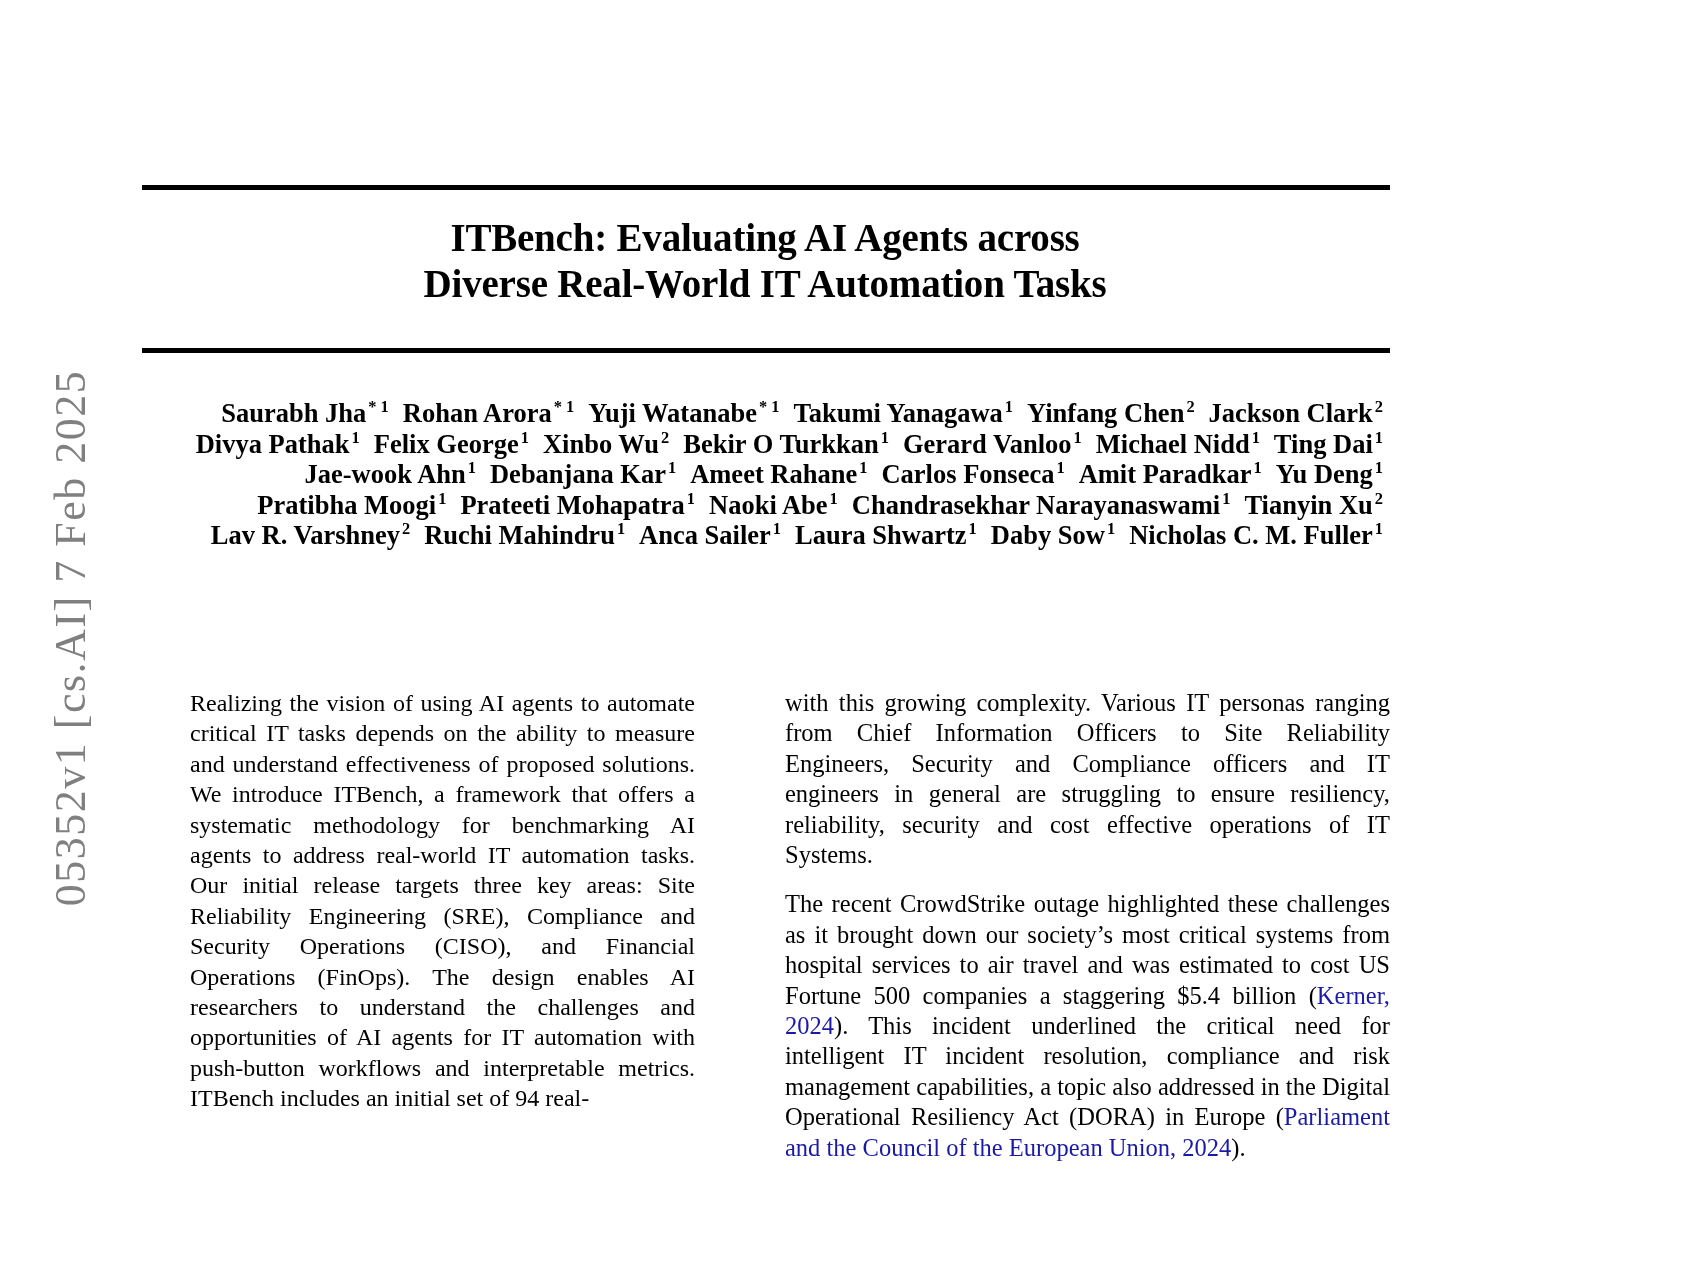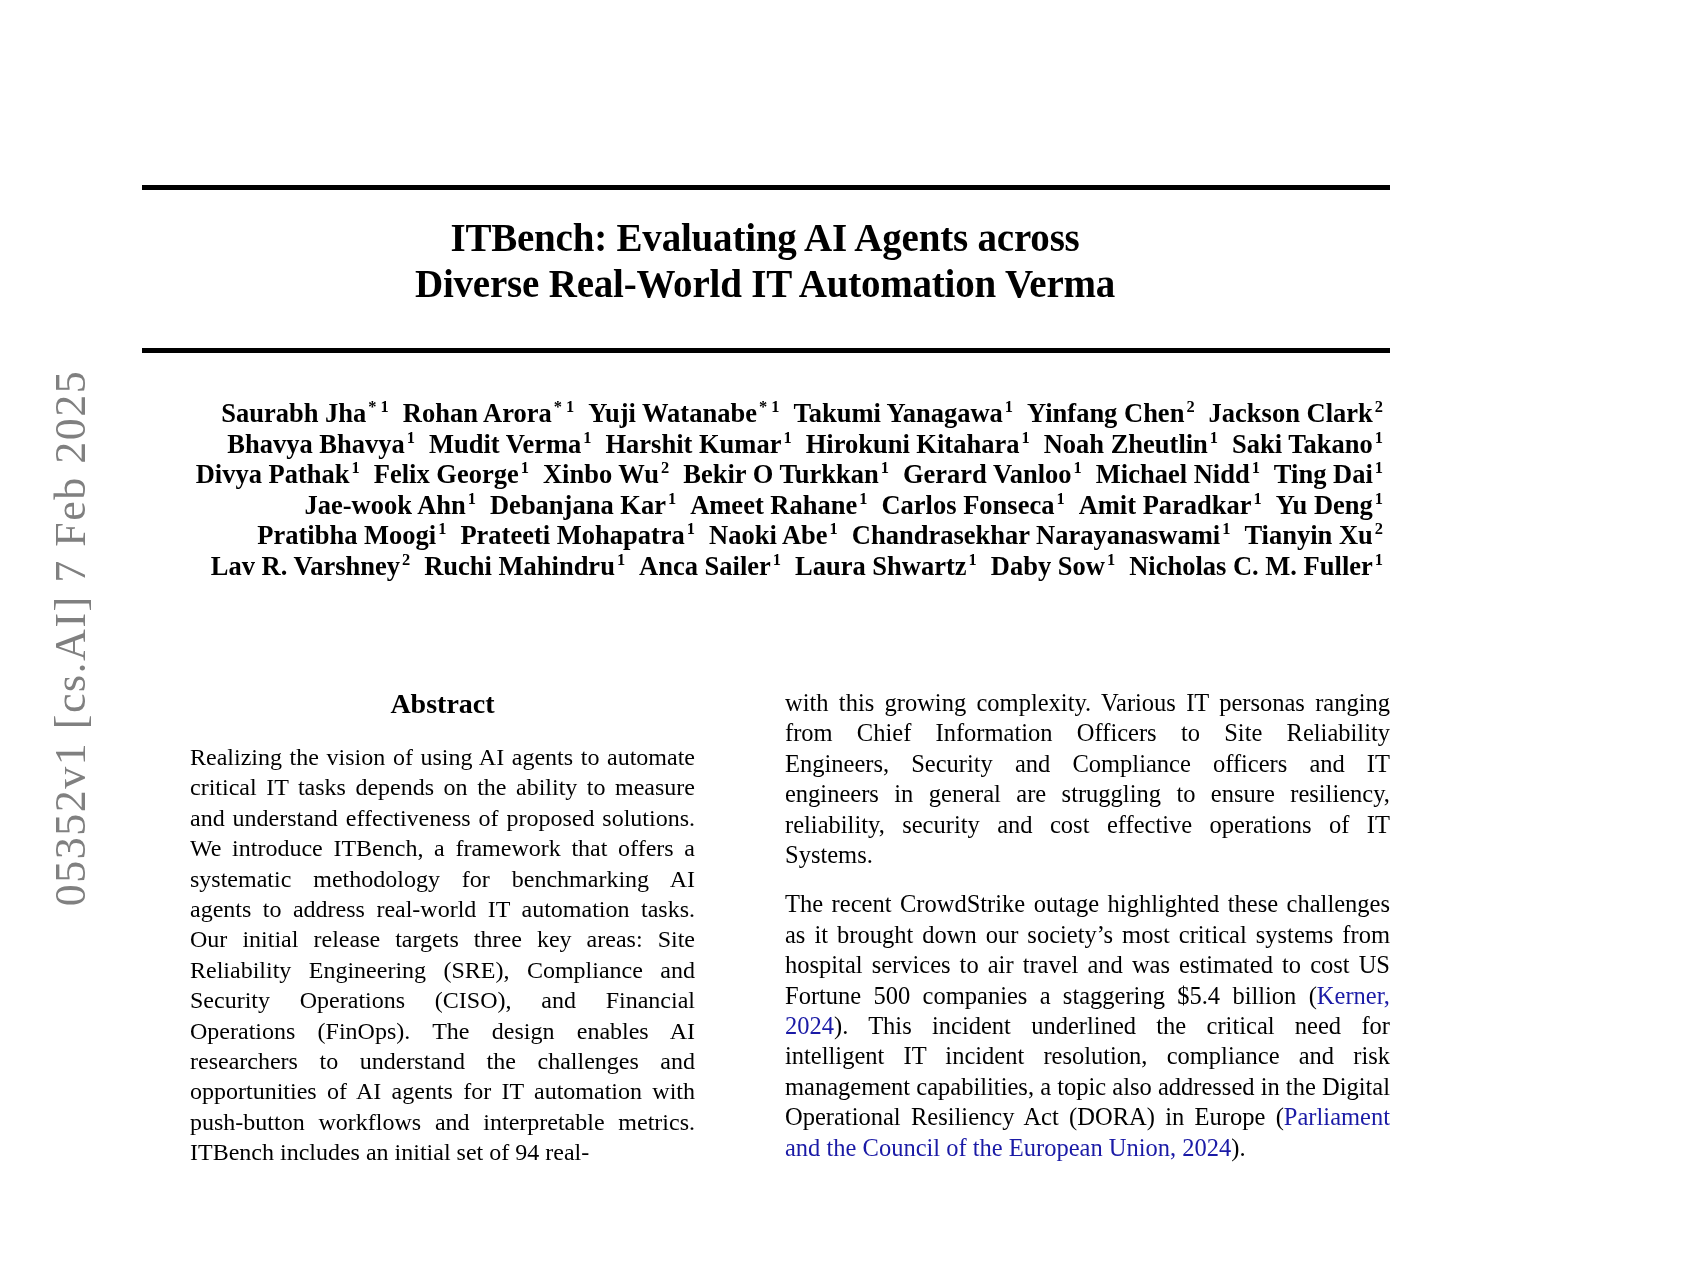--- a/index.html
+++ b/index.html
@@ -137,38 +137,36 @@
 <div id="arxiv-stamp">
   <div class="stamp-text">05352v1  [cs.AI]  7 Feb 2025</div>
 </div>
 
 <div id="page">
 
   <hr class="rule" id="rule-top">
 
   <div id="title-block">
     <div class="title-line">ITBench: Evaluating AI Agents across</div>
-    <div class="title-line">Diverse Real-World IT Automation Verma</div>
+    <div class="title-line">Diverse Real-World IT Automation Tasks</div>
   </div>
 
   <hr class="rule" id="rule-bottom">
 
   <div id="authors">
       <div class="author-row"><span class="author">Saurabh Jha<sup>* 1</sup></span><span class="author">Rohan Arora<sup>* 1</sup></span><span class="author">Yuji Watanabe<sup>* 1</sup></span><span class="author">Takumi Yanagawa<sup>1</sup></span><span class="author">Yinfang Chen<sup>2</sup></span><span class="author">Jackson Clark<sup>2</sup></span></div>
-      <div class="author-row"><span class="author">Bhavya Bhavya<sup>1</sup></span><span class="author">Mudit Verma<sup>1</sup></span><span class="author">Harshit Kumar<sup>1</sup></span><span class="author">Hirokuni Kitahara<sup>1</sup></span><span class="author">Noah Zheutlin<sup>1</sup></span><span class="author">Saki Takano<sup>1</sup></span></div>
       <div class="author-row"><span class="author">Divya Pathak<sup>1</sup></span><span class="author">Felix George<sup>1</sup></span><span class="author">Xinbo Wu<sup>2</sup></span><span class="author">Bekir O Turkkan<sup>1</sup></span><span class="author">Gerard Vanloo<sup>1</sup></span><span class="author">Michael Nidd<sup>1</sup></span><span class="author">Ting Dai<sup>1</sup></span></div>
       <div class="author-row"><span class="author">Jae-wook Ahn<sup>1</sup></span><span class="author">Debanjana Kar<sup>1</sup></span><span class="author">Ameet Rahane<sup>1</sup></span><span class="author">Carlos Fonseca<sup>1</sup></span><span class="author">Amit Paradkar<sup>1</sup></span><span class="author">Yu Deng<sup>1</sup></span></div>
       <div class="author-row"><span class="author">Pratibha Moogi<sup>1</sup></span><span class="author">Prateeti Mohapatra<sup>1</sup></span><span class="author">Naoki Abe<sup>1</sup></span><span class="author">Chandrasekhar Narayanaswami<sup>1</sup></span><span class="author">Tianyin Xu<sup>2</sup></span></div>
       <div class="author-row"><span class="author">Lav R. Varshney<sup>2</sup></span><span class="author">Ruchi Mahindru<sup>1</sup></span><span class="author">Anca Sailer<sup>1</sup></span><span class="author">Laura Shwartz<sup>1</sup></span><span class="author">Daby Sow<sup>1</sup></span><span class="author">Nicholas C. M. Fuller<sup>1</sup></span></div>
     </div>
 
   <div id="columns">
 
     <div class="column" id="col-left">
-      <div id="abstract-heading">Abstract</div>
       <p class="para">Realizing the vision of using AI agents to automate critical IT tasks depends on the ability to measure and understand effectiveness of proposed solutions. We introduce ITBench, a framework that offers a systematic methodology for benchmarking AI agents to address real-world IT automation tasks. Our initial release targets three key areas: Site Reliability Engineering (SRE), Compliance and Security Operations (CISO), and Financial Operations (FinOps). The design enables AI researchers to understand the challenges and opportunities of AI agents for IT automation with push-button workflows and interpretable metrics. ITBench includes an initial set of 94 real-</p>
     </div>
 
     <div class="column" id="col-right">
       <p class="para">with this growing complexity. Various IT personas ranging from Chief Information Officers to Site Reliability Engineers, Security and Compliance officers and IT engineers in general are struggling to ensure resiliency, reliability, security and cost effective operations of IT Systems.</p>
       <p class="para">
         <span>The recent CrowdStrike outage highlighted these challenges as it brought down our society’s most critical systems from hospital services to air travel and was estimated to cost US Fortune 500 companies a staggering $5.4 billion (</span><a class="cite" href="#">Kerner, 2024</a><span>). This incident underlined the critical need for intelligent IT incident resolution, compliance and risk management capabilities, a topic also addressed in the Digital Operational Resiliency Act (DORA) in Europe (</span><a class="cite" href="#">Parliament and the Council of the European Union, 2024</a><span>).</span>
       </p>
     </div>
 

